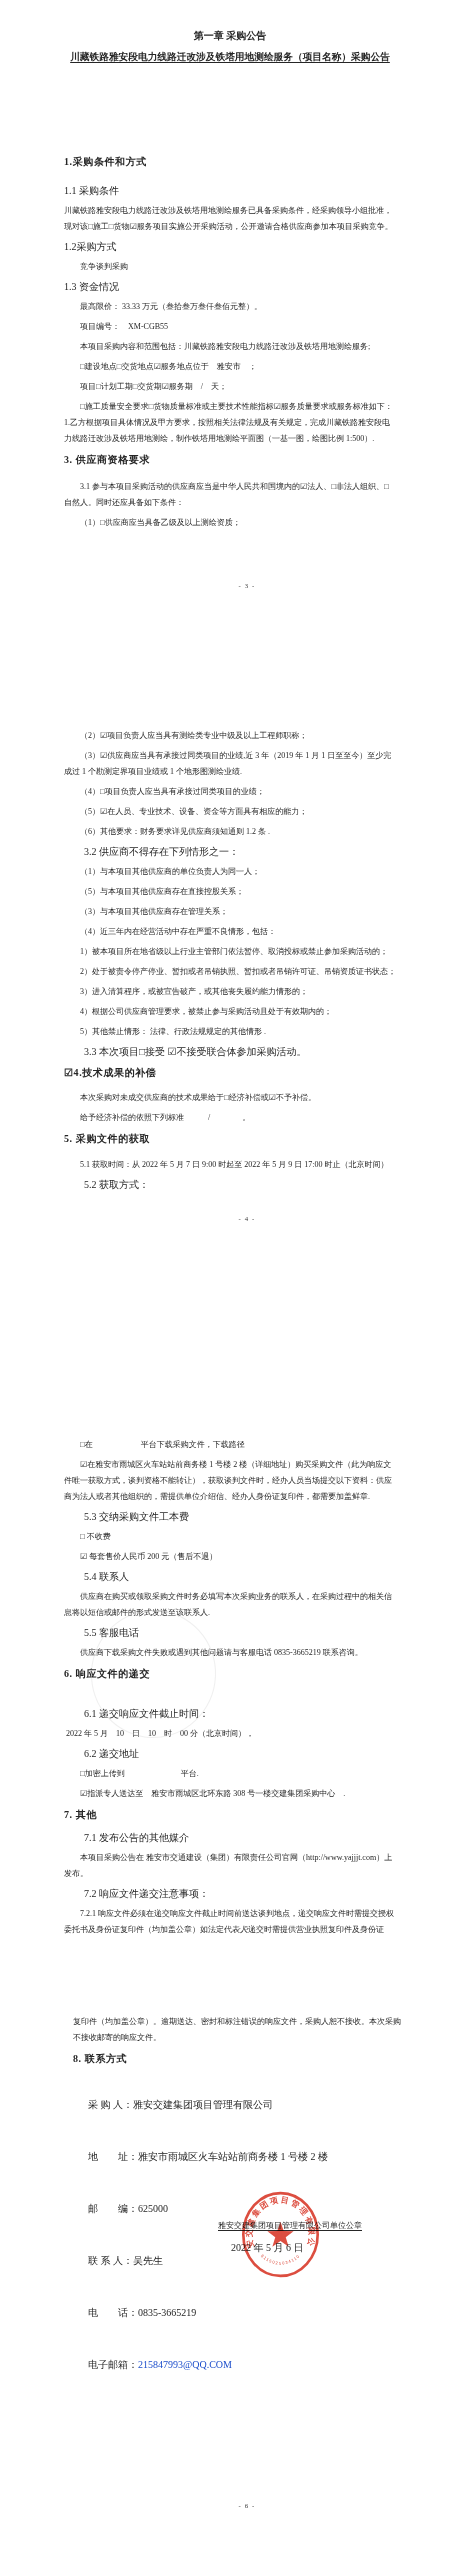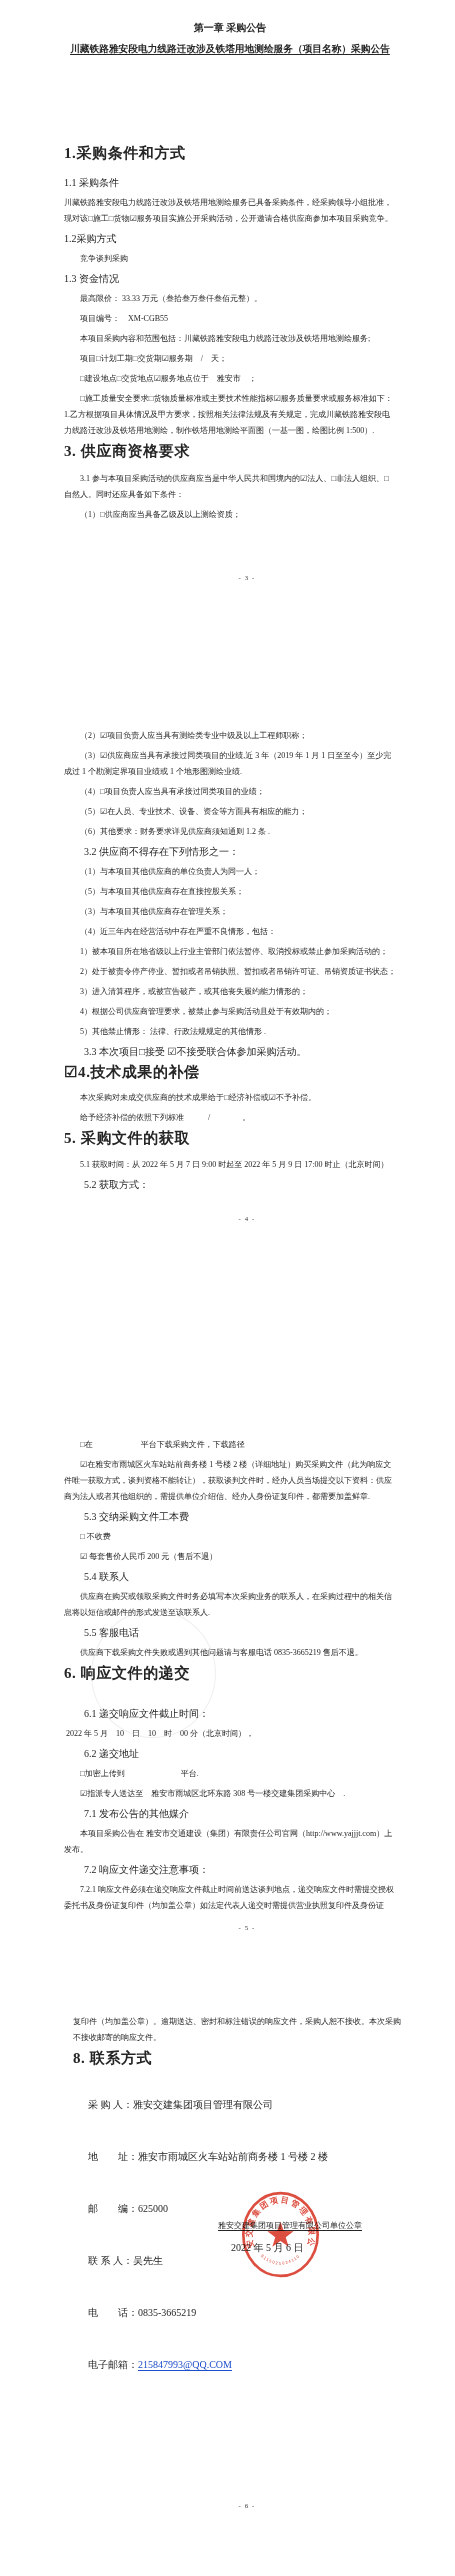--- a/index.html
+++ b/index.html
@@ -7,57 +7,57 @@
     width:456px;height:2576px;position:relative;background:#ffffff;
     font-family:"Liberation Serif","DejaVu Serif",serif;
     color:#262626;
   }
   .page{position:absolute;left:0;width:456px;}
   .content{padding:0 60px 0 64px;}
   .p{margin:0 0 4px;line-height:16px;font-size:8px;text-indent:2em;white-space:pre-wrap;}
   .p.flush{text-indent:0;}
   .sub{margin:0 0 4px;line-height:16px;font-size:10px;text-indent:0;white-space:pre-wrap;}
   .sub.ind{text-indent:2em;}
-  .h{font-weight:bold;font-size:15px;line-height:17px;margin:2.3px 0 9px;letter-spacing:0.6px;white-space:pre-wrap;}
+  .h{font-weight:bold;font-size:10px;line-height:17px;margin:2.3px 0 9px;letter-spacing:0.6px;white-space:pre-wrap;}
   .h.big-gap{margin-top:88px;}
   .h.mb18{margin-bottom:10.3px;}
   .h.mb24{margin-bottom:13.7px;}
   .chapter{font-weight:bold;font-size:10px;line-height:15px;text-align:center;margin:16px 0 4.6px;}
   .main-title{font-weight:bold;font-size:9.7px;line-height:17px;text-align:center;
     text-decoration:underline;text-underline-offset:2.3px;margin:0;}
   .u{text-underline-offset:1.7px;}
-  .lnk{color:#1d4ecb;text-decoration:underline;text-underline-offset:1.7px;}
+  .lnk{color:#1d4ecb;text-underline-offset:1.7px;}
   .pagenum{position:absolute;left:247px;transform:translateX(-50%);font-size:6.8px;color:#3a3a3a;letter-spacing:1.1px;}
   .row{margin:0 0 4px;line-height:16px;font-size:10px;text-indent:2em;white-space:pre-wrap;}
   .seal-caption{position:absolute;left:218px;top:214px;font-size:8px;white-space:pre-wrap;
     text-decoration:underline;text-underline-offset:2.3px;}
   .seal-date{position:absolute;left:221px;top:235px;font-size:10px;white-space:pre-wrap;}
   .stamp{position:absolute;left:238px;top:181px;width:85px;height:95px;
     mix-blend-mode:multiply;opacity:.9;}
   .ghost-stamp{position:absolute;left:91px;top:181px;width:123px;height:126px;
     border:1.7px solid #c9c9c9;border-radius:50%;opacity:.30;transform:rotate(8deg);}
 </style>
 </head>
 <body>
 
-<div class="page" style="top:4px;height:719px;">
+<div class="page" style="top:12px;height:719px;">
   <div class="content">
     <div class="chapter">第一章 采购公告</div>
     <div class="main-title">川藏铁路雅安段电力线路迁改涉及铁塔用地测绘服务（项目名称）采购公告</div>
     <div class="h big-gap mb24">1.采购条件和方式</div>
     <div class="sub">1.1 采购条件</div>
     <p class="p flush"><span class="u">川藏铁路雅安段电力线路迁改涉及铁塔用地测绘服务</span><span>已具备采购条件，经</span><span class="u">采购领导小组</span><span>批准，现对该□施工□货物☑服务项目实施公开采购活动，公开邀请合格供应商参加本项目采购竞争。</span></p>
     <div class="sub">1.2采购方式</div>
     <p class="p">竞争谈判采购</p>
     <div class="sub">1.3 资金情况</div>
     <p class="p"><span>最高限价：</span><span class="u"> 33.33 万元（叁拾叁万叁仟叁佰元整）。 </span></p>
     <p class="p"><span>项目编号：</span><span class="u">　XM-CGB55　</span></p>
     <p class="p"><span>本项目采购内容和范围包括：</span><span class="u">川藏铁路雅安段电力线路迁改涉及铁塔用地测绘服务;</span></p>
+    <p class="p"><span>□建设地点□交货地点☑服务地点位于</span><span class="u">　雅安市　</span><span>；</span></p>
     <p class="p"><span>项目□计划工期□交货期☑服务期</span><span class="u">　/　</span><span>天；</span></p>
-    <p class="p"><span>□建设地点□交货地点☑服务地点位于</span><span class="u">　雅安市　</span><span>；</span></p>
     <p class="p"><span>□施工质量安全要求□货物质量标准或主要技术性能指标☑服务质量要求或服务标准如下：</span><span class="u">1.乙方根据项目具体情况及甲方要求，按照相关法律法规及有关规定，完成川藏铁路雅安段电力线路迁改涉及铁塔用地测绘，制作铁塔用地测绘平面图（一基一图，绘图比例 1:500）</span><span>.</span></p>
     <div class="h mb18">3. 供应商资格要求</div>
     <p class="p">3.1 参与本项目采购活动的供应商应当是中华人民共和国境内的☑法人、□非法人组织、□自然人。同时还应具备如下条件：</p>
     <p class="p"><span>（1）□供应商应当具备</span><span class="u">乙级及以上测绘资质</span><span>；</span></p>
   </div>
   <div class="pagenum" style="top:570px;">- 3 -</div>
 </div>
 
 <div class="page" style="top:719px;height:646px;">
   <div class="content" style="padding-top:9px;">
@@ -91,27 +91,28 @@
   <div class="ghost-stamp"></div>
   <div class="content" style="padding-top:8px;">
     <p class="p"><span>□在</span><span class="u">　　　　　　</span><span>平台下载采购文件，下载路径</span><span class="u">　　　　　　　　</span></p>
     <p class="p"><span>☑在</span><span class="u">雅安市雨城区火车站站前商务楼 1 号楼 2 楼（详细地址）</span><span>购买采购文件（此为响应文件唯一获取方式，谈判资格不能转让），获取谈判文件时，经办人员当场提交以下资料：供应商为法人或者其他组织的，需提供单位介绍信、经办人身份证复印件，都需要加盖鲜章.</span></p>
     <div class="sub ind">5.3 交纳采购文件工本费</div>
     <p class="p">□ 不收费</p>
     <p class="p"><span>☑ 每套售价人民币</span><span class="u"> 200 </span><span>元（售后不退）</span></p>
     <div class="sub ind">5.4 联系人</div>
     <p class="p">供应商在购买或领取采购文件时务必填写本次采购业务的联系人，在采购过程中的相关信息将以短信或邮件的形式发送至该联系人.</p>
     <div class="sub ind">5.5 客服电话</div>
-    <p class="p"><span>供应商下载采购文件失败或遇到其他问题请与客服电话</span><span class="u"> 0835-3665219 </span><span>售后不退。</span></p>
+    <p class="p"><span>供应商下载采购文件失败或遇到其他问题请与客服电话</span><span class="u"> 0835-3665219 </span><span>联系咨询。</span></p>
     <div class="h" style="margin-bottom:24px;">6. 响应文件的递交</div>
     <div class="sub ind">6.1 递交响应文件截止时间：</div>
     <p class="p flush"><span class="u"> 2022 </span><span>年</span><span class="u"> 5 </span><span>月</span><span class="u">　10　</span><span>日</span><span class="u">　10　</span><span>时</span><span class="u">　00 </span><span>分（北京时间），</span></p>
     <div class="sub ind">6.2 递交地址</div>
     <p class="p"><span>□加密上传到</span><span class="u">　　　　　　　</span><span>平台.</span></p>
     <p class="p"><span>☑指派专人送达至</span><span class="u">　雅安市雨城区北环东路 308 号一楼交建集团采购中心　</span><span>.</span></p>
+    <div class="h" style="margin-bottom:6.8px;">7. 其他</div>
     <div class="sub ind">7.1 发布公告的其他媒介</div>
     <p class="p"><span>本项目采购公告在</span><span class="u"> 雅安市交通建设（集团）有限责任公司官网（http://www.yajjjt.com）</span><span>上发布。</span></p>
     <div class="sub ind"><span>7.2 </span><span class="u">响应文件递交注意事项：</span></div>
     <p class="p"><span>7.2.1 </span><span class="u">响应文件必须在递交响应文件截止时间前送达谈判地点，递交响应文件时需提交授权委托书及身份证复印件（均加盖公章）如法定代表人递交时需提供营业执照复印件及身份证</span></p>
   </div>
   <div class="pagenum" style="top:495px;">- 5 -</div>
 </div>
 
 <div class="page" style="top:2006px;height:570px;padding-left:9px;">
   <div class="content" style="padding-top:8px;">

